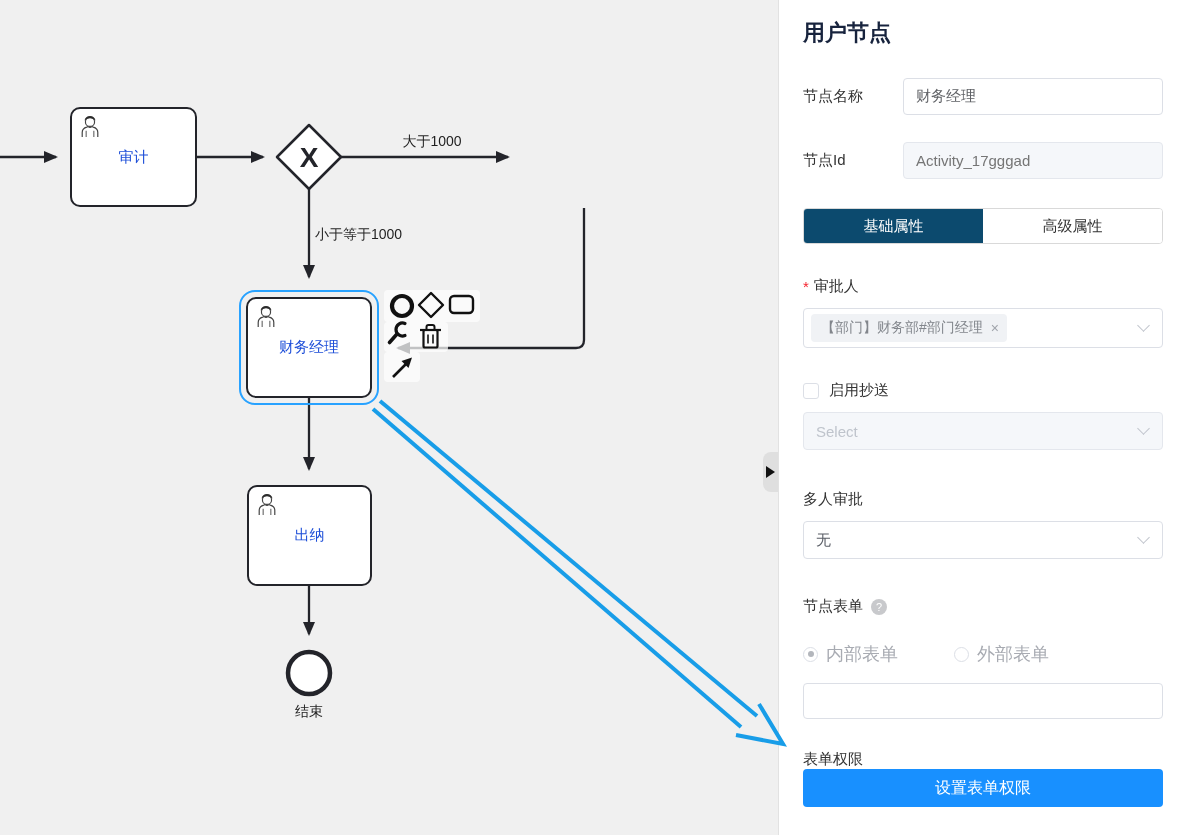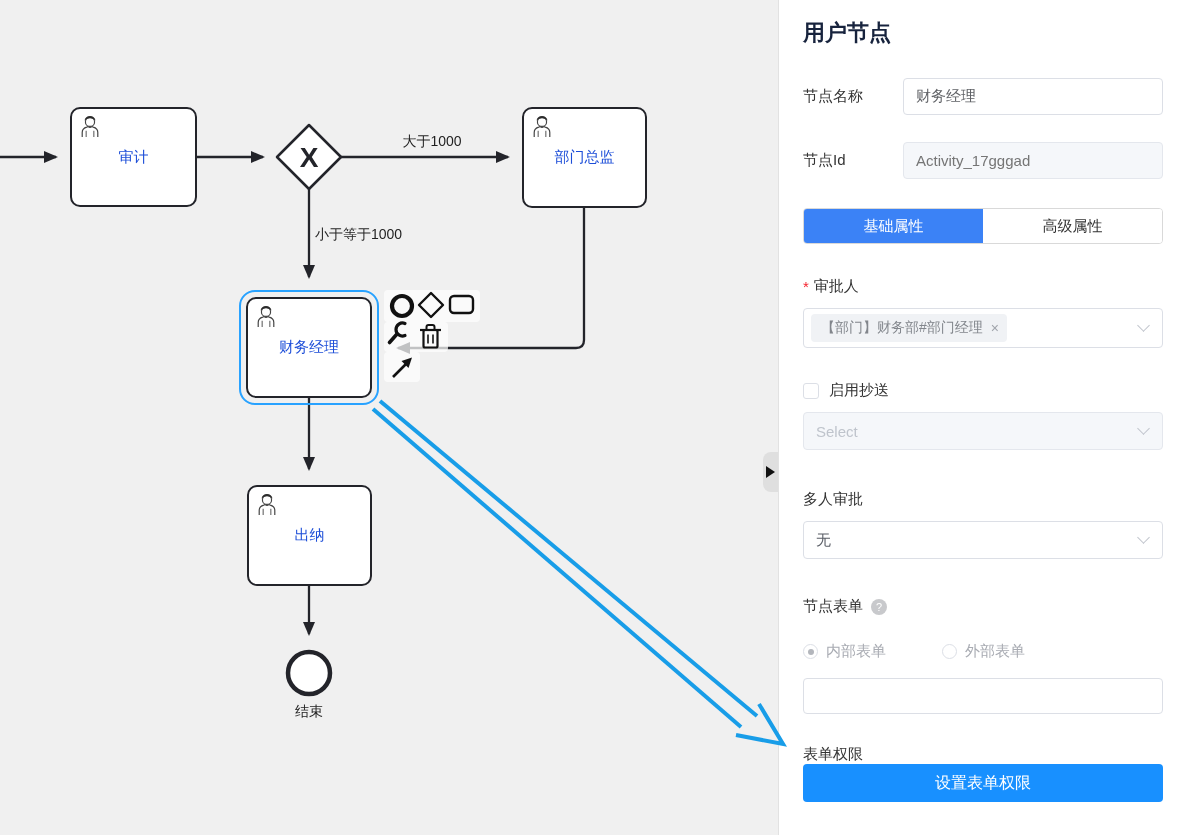--- a/index.html
+++ b/index.html
@@ -38,21 +38,21 @@
   .p-row .p-label { flex:0 0 100px; font-size:15px; color:#333; }
   .row-name { margin-top:30px; }
   .row-id { margin-top:27px; }
   .p-input { flex:1; height:37px; border:1px solid #dcdfe6; border-radius:4px; padding:0 12px;
              font-size:15px; color:#606266; background:#fff; width:100%;
              font-family:"Liberation Sans","DejaVu Sans",sans-serif; outline:none; }
   .p-input:disabled { background:#f5f7fa; border-color:#e4e7ed; color:#bfc4cc; }
 
   .tabs { margin-top:29px; display:flex; height:36px; border:1px solid #d9d9d9; border-radius:4px; overflow:hidden; }
   .tab { flex:1; display:flex; align-items:center; justify-content:center; font-size:15px; color:#333; background:#fff; cursor:pointer; }
-  .tab.active { background:#3b82f6; color:#fff; }
+  .tab.active { background:#0c4a6e; color:#fff; }
 
   .sec-label { margin-top:33px; font-size:15px; color:#333; display:flex; align-items:center; }
   .req { color:#f5222d; margin-right:5px; font-size:15px; }
 
   .selectbox { position:relative; margin-top:12px; height:40px; border:1px solid #dcdfe6; border-radius:4px;
                background:#fff; display:flex; align-items:center; padding:0 30px 0 7px; cursor:pointer; }
   .selectbox.h38 { height:38px; padding-left:12px; }
   .selectbox.disabled { background:#f5f7fa; border-color:#e4e7ed; cursor:default; }
   .selectbox .sel-text { font-size:15px; color:#5a5e66; }
   .selectbox.disabled .sel-text { color:#bfc4cc; }
@@ -63,21 +63,21 @@
   .tag .tag-x { margin-left:8px; color:#a0a4ab; font-size:14px; cursor:pointer; }
 
   .cb-row { margin-top:33px; display:flex; align-items:center; cursor:pointer; }
   .checkbox { width:16px; height:16px; border:1px solid #dcdfe6; border-radius:3px; background:#fff; }
   .cb-label { margin-left:10px; font-size:15px; color:#333; }
 
   .radio-row { margin-top:26px; display:flex; align-items:center; }
   .radio { width:15px; height:15px; border:1px solid #dcdfe6; border-radius:50%; background:#fff;
            display:flex; align-items:center; justify-content:center; }
   .radio.sel::after { content:""; width:6px; height:6px; border-radius:50%; background:#b3b6bc; }
-  .radio-label { margin-left:8px; font-size:15px; color:#a8abb2; }
+  .radio-label { margin-left:8px; font-size:18px; color:#a8abb2; }
   .radio-item { display:flex; align-items:center; cursor:default; }
   .radio-item + .radio-item { margin-left:56px; }
 
   .help { margin-left:8px; width:16px; height:16px; border-radius:50%; background:#c8c9cc; color:#fff;
           font-size:11px; display:flex; align-items:center; justify-content:center; cursor:pointer; }
 
   .empty-input { margin-top:17px; height:36px; }
   .perm-label { margin-top:31px; }
   .perm-btn { width:100%; height:38px; background:#1890ff; border:none; border-radius:4px;
               color:#fff; font-size:16px; cursor:pointer; font-family:"Liberation Sans","DejaVu Sans",sans-serif; }
@@ -141,29 +141,20 @@
     <div class="bpmn-node" style="left:70px; top:107px; width:127px; height:100px;">
       <svg class="uicon" width="22" height="24" viewBox="0 0 24 26">
         <circle cx="12" cy="8.5" r="5" fill="#fff" stroke="#444" stroke-width="1.3"></circle>
         <path d="M6 7 Q7 2 12 2 Q17 2 18 7 Q15 4.6 12 4.6 Q9 4.6 6 7 Z" fill="#2b2b2b"></path>
         <path d="M3.5 25 V20 Q3.5 15.5 8.5 14.2 L10 13.6 Q12 15.6 14 13.6 L15.5 14.2 Q20.5 15.5 20.5 20 V25" fill="#fff" stroke="#444" stroke-width="1.3"></path>
         <path d="M7.8 25 V18.2 M16.2 25 V18.2" stroke="#444" stroke-width="1" fill="none"></path>
       </svg>
       <span>审计</span>
     </div>
 
-    <div class="bpmn-node" style="left:522px; top:107px; width:125px; height:101px;">
-      <svg class="uicon" width="22" height="24" viewBox="0 0 24 26">
-        <circle cx="12" cy="8.5" r="5" fill="#fff" stroke="#444" stroke-width="1.3"></circle>
-        <path d="M6 7 Q7 2 12 2 Q17 2 18 7 Q15 4.6 12 4.6 Q9 4.6 6 7 Z" fill="#2b2b2b"></path>
-        <path d="M3.5 25 V20 Q3.5 15.5 8.5 14.2 L10 13.6 Q12 15.6 14 13.6 L15.5 14.2 Q20.5 15.5 20.5 20 V25" fill="#fff" stroke="#444" stroke-width="1.3"></path>
-        <path d="M7.8 25 V18.2 M16.2 25 V18.2" stroke="#444" stroke-width="1" fill="none"></path>
-      </svg>
-      <span>部门总监</span>
-    </div>
 
     <div class="bpmn-node selected" style="left:246px; top:297px; width:126px; height:101px;">
       <svg class="uicon" width="22" height="24" viewBox="0 0 24 26">
         <circle cx="12" cy="8.5" r="5" fill="#fff" stroke="#444" stroke-width="1.3"></circle>
         <path d="M6 7 Q7 2 12 2 Q17 2 18 7 Q15 4.6 12 4.6 Q9 4.6 6 7 Z" fill="#2b2b2b"></path>
         <path d="M3.5 25 V20 Q3.5 15.5 8.5 14.2 L10 13.6 Q12 15.6 14 13.6 L15.5 14.2 Q20.5 15.5 20.5 20 V25" fill="#fff" stroke="#444" stroke-width="1.3"></path>
         <path d="M7.8 25 V18.2 M16.2 25 V18.2" stroke="#444" stroke-width="1" fill="none"></path>
       </svg>
       <span>财务经理</span>
     </div>

